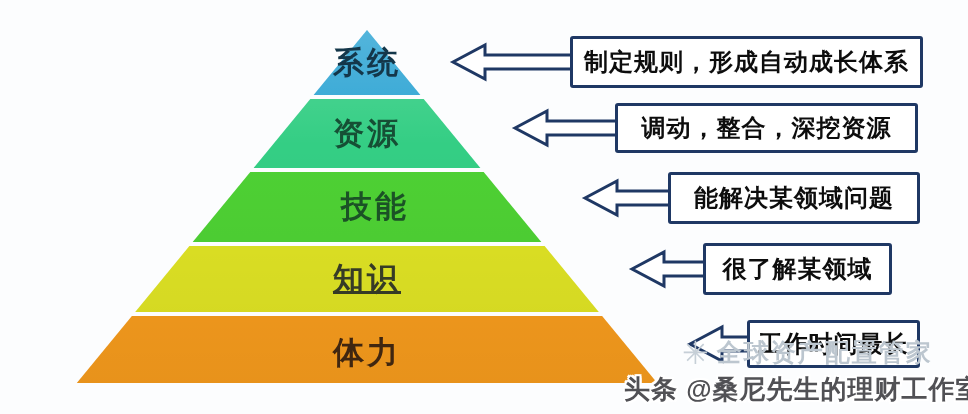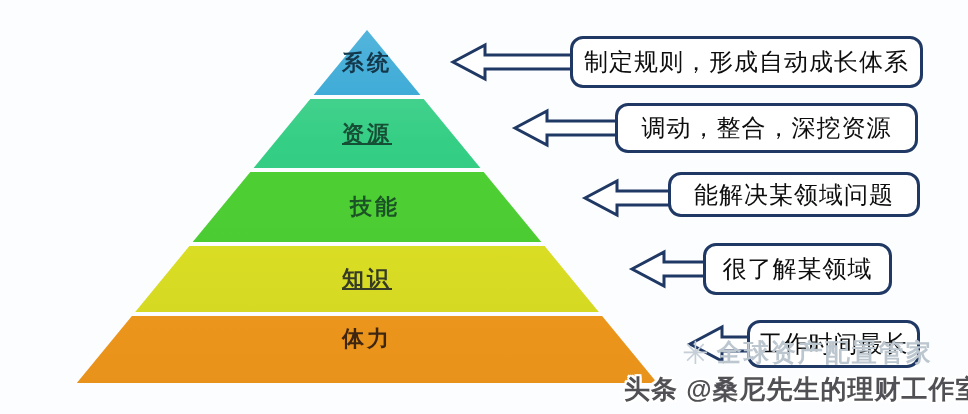--- a/index.html
+++ b/index.html
@@ -17,31 +17,31 @@
     position:absolute;left:0;top:0;width:968px;height:414px;
   }
   .layer-shade{
     position:absolute;left:0;top:0;width:968px;height:414px;
     background:linear-gradient(to bottom,rgba(255,255,255,.22),rgba(255,255,255,0) 35%,rgba(0,0,0,.07));
     pointer-events:none;
   }
   .layer-label{
     position:absolute;
     transform:translate(-50%,-50%);
-    font-size:22px;font-weight:bold;letter-spacing:3px;
+    font-size:31px;font-weight:bold;letter-spacing:3px;
     white-space:nowrap;
   }
   .note-box{
     position:absolute;
     background:#ffffff;
     border:3px solid #0369a1;
-    border-radius:13px;
+    border-radius:3px;
     display:flex;align-items:center;justify-content:center;
     box-sizing:border-box;
-    font-size:24px;font-weight:normal;color:#0d0d0d;
+    font-size:24px;font-weight:bold;color:#0d0d0d;
     letter-spacing:1px;white-space:nowrap;
   }
   .arrow-svg{position:absolute;overflow:visible;}
   .wm-faint{
     position:absolute;left:682px;top:336px;
     display:flex;align-items:center;gap:6px;
     color:#bcc6cf;font-weight:bold;font-size:25px;
     letter-spacing:2px;white-space:nowrap;z-index:20;
   }
   .wm-faint .wm-logo{font-size:32px;line-height:1;color:#c6cfd7;}
@@ -55,48 +55,48 @@
 </head>
 <body>
 
 <div id="stage">
   <div id="pyramid">
       <div class="layer" style="background: rgb(47, 165, 212); clip-path: polygon(367px 30px, 367px 30px, 420.4px 95px, 313.6px 95px);"></div>
       <div class="layer-shade" style="clip-path: polygon(367px 30px, 367px 30px, 420.4px 95px, 313.6px 95px);"></div>
       <div class="layer-label" style="left: 367px; top: 62.5px; color: rgb(20, 55, 74);">系统</div>
       <div class="layer" style="background: rgb(52, 206, 132); clip-path: polygon(310.3px 99px, 423.7px 99px, 480.4px 168px, 253.6px 168px);"></div>
       <div class="layer-shade" style="clip-path: polygon(310.3px 99px, 423.7px 99px, 480.4px 168px, 253.6px 168px);"></div>
-      <div class="layer-label" style="left: 367px; top: 133.5px; color: rgb(22, 79, 53); text-decoration: underline;">资源</div>
+      <div class="layer-label" style="left: 367px; top: 133.5px; color: rgb(22, 79, 53);">资源</div>
       <div class="layer" style="background: rgb(78, 209, 52); clip-path: polygon(250.3px 172px, 483.7px 172px, 541.3px 242px, 192.7px 242px);"></div>
       <div class="layer-shade" style="clip-path: polygon(250.3px 172px, 483.7px 172px, 541.3px 242px, 192.7px 242px);"></div>
       <div class="layer-label" style="left: 375px; top: 207px; color: rgb(27, 82, 38);">技能</div>
       <div class="layer" style="background: rgb(223, 227, 36); clip-path: polygon(189.4px 246px, 544.6px 246px, 598.8px 312px, 135.2px 312px);"></div>
       <div class="layer-shade" style="clip-path: polygon(189.4px 246px, 544.6px 246px, 598.8px 312px, 135.2px 312px);"></div>
       <div class="layer-label" style="left: 367px; top: 279px; color: rgb(54, 59, 38); text-decoration: underline;">知识</div>
       <div class="layer" style="background: rgb(247, 156, 29); clip-path: polygon(131.9px 316px, 602.1px 316px, 657.2px 383px, 76.8px 383px);"></div>
       <div class="layer-shade" style="clip-path: polygon(131.9px 316px, 602.1px 316px, 657.2px 383px, 76.8px 383px);"></div>
-      <div class="layer-label" style="left: 367px; top: 339px; color: rgb(63, 38, 16);">体力</div>
+      <div class="layer-label" style="left: 367px; top: 353px; color: rgb(63, 38, 16);">体力</div>
     </div>
   <div id="annotations">
       <svg class="arrow-svg" width="123" height="44" viewBox="0 0 123 44" style="left: 451px; top: 40px;">
         <polygon points="2,22 34,5 34,15 121,15 121,29 34,29 34,39" fill="#ffffff" stroke="#1f3864" stroke-width="3" stroke-linejoin="miter"></polygon>
       </svg>
       <div class="note-box" style="left: 570px; top: 36px; width: 353px; height: 52px; border-color: rgb(31, 56, 100); background: rgb(255, 255, 255); color: rgb(13, 13, 13);">
         <span>制定规则，形成自动成长体系</span>
       </div>
       <svg class="arrow-svg" width="106" height="44" viewBox="0 0 106 44" style="left: 513px; top: 106px;">
         <polygon points="2,22 34,5 34,15 104,15 104,29 34,29 34,39" fill="#ffffff" stroke="#1f3864" stroke-width="3" stroke-linejoin="miter"></polygon>
       </svg>
       <div class="note-box" style="left: 615px; top: 103px; width: 303px; height: 50px; border-color: rgb(31, 56, 100); background: rgb(255, 255, 255); color: rgb(13, 13, 13); text-align: right;">
         <span>调动，整合，深挖资源</span>
       </div>
       <svg class="arrow-svg" width="89" height="44" viewBox="0 0 89 44" style="left: 583px; top: 175.5px;">
         <polygon points="2,22 34,5 34,15 87,15 87,29 34,29 34,39" fill="#ffffff" stroke="#1f3864" stroke-width="3" stroke-linejoin="miter"></polygon>
       </svg>
-      <div class="note-box" style="left: 668px; top: 172px; width: 252px; height: 45px; border-color: rgb(31, 56, 100); background: rgb(255, 255, 255); color: rgb(13, 13, 13);">
+      <div class="note-box" style="left: 668px; top: 172px; width: 252px; height: 52px; border-color: rgb(31, 56, 100); background: rgb(255, 255, 255); color: rgb(13, 13, 13);">
         <span>能解决某领域问题</span>
       </div>
       <svg class="arrow-svg" width="77" height="44" viewBox="0 0 77 44" style="left: 630px; top: 247px;">
         <polygon points="2,22 34,5 34,15 75,15 75,29 34,29 34,39" fill="#ffffff" stroke="#1f3864" stroke-width="3" stroke-linejoin="miter"></polygon>
       </svg>
       <div class="note-box" style="left: 703px; top: 243px; width: 189px; height: 52px; border-color: rgb(31, 56, 100); background: rgb(255, 255, 255); color: rgb(13, 13, 13);">
         <span>很了解某领域</span>
       </div>
       <svg class="arrow-svg" width="63" height="44" viewBox="0 0 63 44" style="left: 688px; top: 322px;">
         <polygon points="2,22 34,5 34,15 61,15 61,29 34,29 34,39" fill="#ffffff" stroke="#1f3864" stroke-width="3" stroke-linejoin="miter"></polygon>

